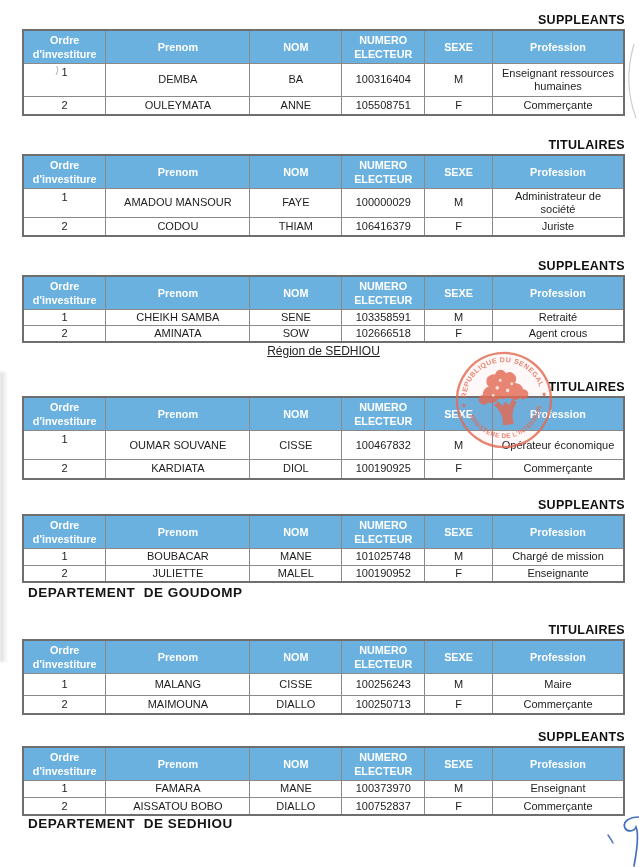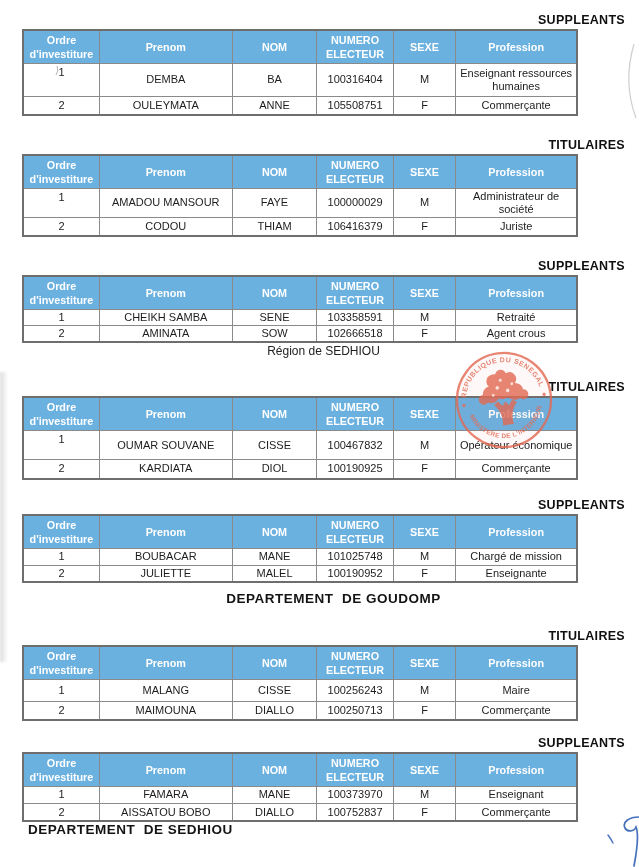--- a/index.html
+++ b/index.html
@@ -8,42 +8,42 @@
     background:#ffffff;
     font-family:"Liberation Sans",sans-serif;
     color:#212121;
   }
   #sections{overflow:hidden;width:639px;}
   .tbl-title{
     margin:0 0 2px 22px;width:603px;text-align:right;
     font-weight:700;font-size:12.5px;letter-spacing:.3px;color:#101010;
   }
   table.roster{
-    margin-left:22px;width:556px;border-collapse:collapse;table-layout:fixed;
+    margin-left:22px;width:603px;border-collapse:collapse;table-layout:fixed;
     border:2px solid #6e6e6e;
   }
   table.roster th{
     background:var(--hdr,#6bb1e0);color:var(--hdrtxt,#fff);
     font-size:10.8px;font-weight:700;line-height:1.3;
     padding:2px 2px;border:1px solid var(--grid,#8a8a8a);
     text-align:center;vertical-align:middle;
   }
   table.roster td{
     font-size:11px;text-align:center;vertical-align:middle;
     border:1px solid var(--grid,#8a8a8a);
     padding:1px 3px;line-height:1.2;color:#1d1d1d;
   }
   tr.tall td.c-ordre{vertical-align:top;padding-top:2px;}
   .dept-heading{
     margin-left:28px;font-size:13.5px;font-weight:700;
     letter-spacing:.5px;color:#141414;white-space:pre;line-height:1.2;
   }
   .region-note{
     margin-left:22px;width:603px;text-align:center;
-    font-size:12px;color:#222;line-height:1.15;
+    font-size:12px;color:#222;line-height:1.15;text-decoration:underline;
   }
   .stamp{
     position:absolute;left:451px;top:347px;
     transform:rotate(-8deg);pointer-events:none;z-index:5;
   }
   .stamp-txt{
     font-size:7px;letter-spacing:.5px;font-weight:700;
     font-family:"Liberation Sans",sans-serif;
   }
   .stamp-txt-b{font-size:6.4px;letter-spacing:.4px;}
@@ -262,21 +262,21 @@
             <td class="c-ordre">2</td>
             <td>JULIETTE</td>
             <td>MALEL</td>
             <td>100190952</td>
             <td>F</td>
             <td>Enseignante</td>
           </tr>
         </tbody>
       </table>
     </div>
-    <div class="dept-heading" style="margin-top: 8px; text-align: center;">DEPARTEMENT  DE GOUDOMP</div>
+    <div class="dept-heading" style="margin-top: 2px;">DEPARTEMENT  DE GOUDOMP</div>
     <div class="table-block" style="margin-top: 22px;">
       <div class="tbl-title">TITULAIRES</div>
       <table class="roster">
         <colgroup>
           <col style="width: 13.8%;">
           <col style="width: 24%;">
           <col style="width: 15.3%;">
           <col style="width: 13.8%;">
           <col style="width: 11.3%;">
           <col style="width: 21.9%;">

